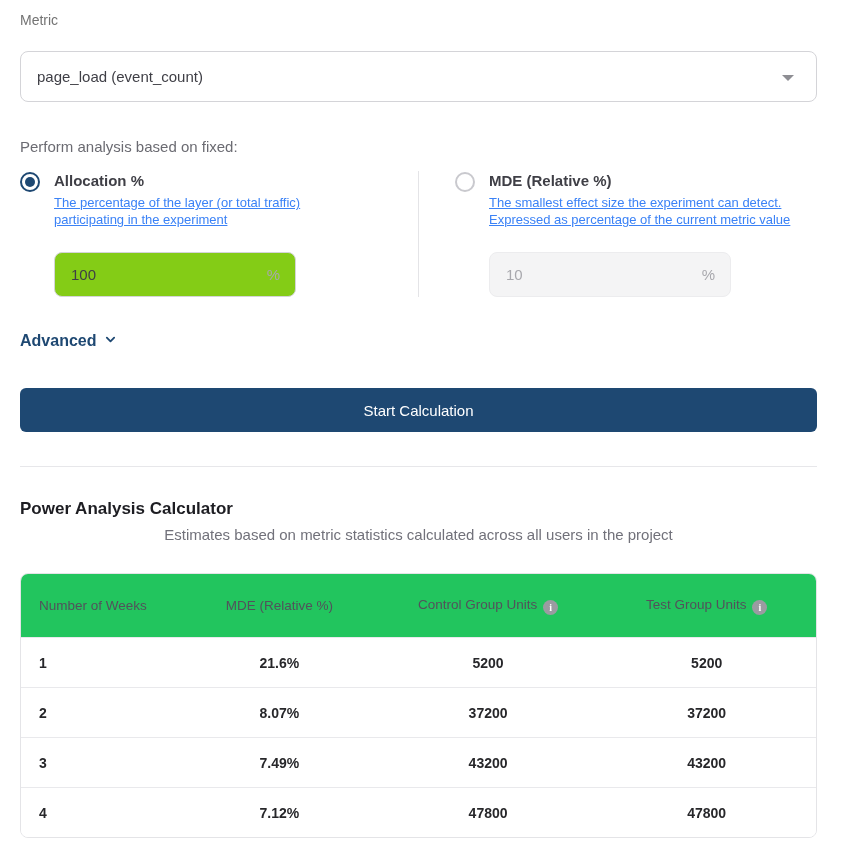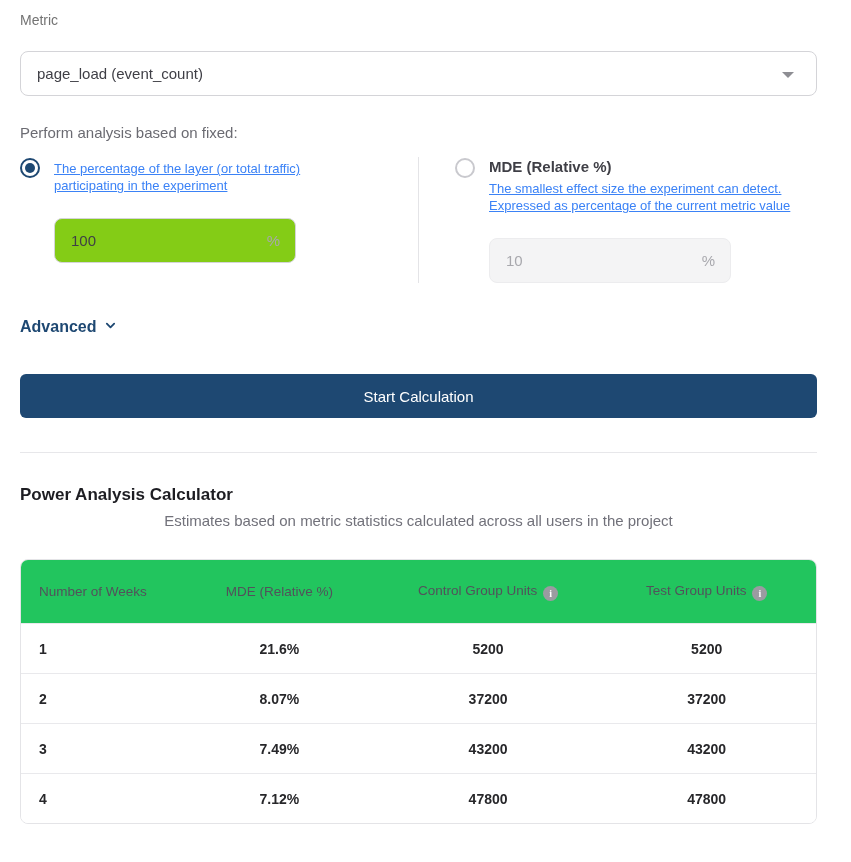--- a/index.html
+++ b/index.html
@@ -8,32 +8,32 @@
     width: 851px; height: 862px;
     font-family: "Liberation Sans", sans-serif;
     color: #3f3f46;
     overflow: hidden;
   }
   .page { width: 797px; margin: 0 0 0 20px; padding-top: 12px; }
 
   
   .field-label { font-size: 14px; color: #737373; display: block; margin-bottom: 23px; }
   .select {
-    position: relative; height: 45px; border: 1px solid #d4d4d8; border-radius: 8px;
+    position: relative; height: 51px; border: 1px solid #d4d4d8; border-radius: 8px;
     display: flex; align-items: center; padding: 0 40px 0 16px;
     font-size: 15px; color: #3f3f46; cursor: pointer; background: #fff;
   }
   .caret {
     position: absolute; right: 22px; top: 50%; margin-top: -2px;
     width: 0; height: 0; border-left: 6px solid transparent; border-right: 6px solid transparent;
     border-top: 6px solid #8e8e93;
   }
 
   
-  .section-label { margin-top: 28px; font-size: 15px; color: #6b6b72; }
+  .section-label { margin-top: 36px; font-size: 15px; color: #6b6b72; }
   .options { display: flex; margin-top: 16px; }
   .option { display: flex; align-items: flex-start; cursor: pointer; }
   .option-left { width: 398px; }
   .option-right { padding-left: 36px; flex: 1; }
   .vdivider { width: 1px; background: #e4e4e7; align-self: stretch; }
   .radio {
     width: 20px; height: 20px; border-radius: 50%; flex: none;
     border: 2px solid #c9c9ce; background: #fff; margin-top: 1px;
   }
   .radio--on { border-color: #1e4872; position: relative; }
@@ -117,20 +117,21 @@
     <span class="caret"></span>
   </div>
 
   <div class="section-label">Perform analysis based on fixed:</div>
 
   <div class="options">
 
     <div class="option option-left">
       <span class="radio radio--on"></span>
       <div class="option-body">
+        <div class="option-title">Allocation %</div>
         <div class="option-desc">The percentage of the layer (or total traffic) participating in the experiment</div>
         <div class="num-field">
           <input type="text" value="100" style="">
           <span class="suffix">%</span>
         </div>
       </div>
     </div>
 
     <div class="vdivider"></div>
 

